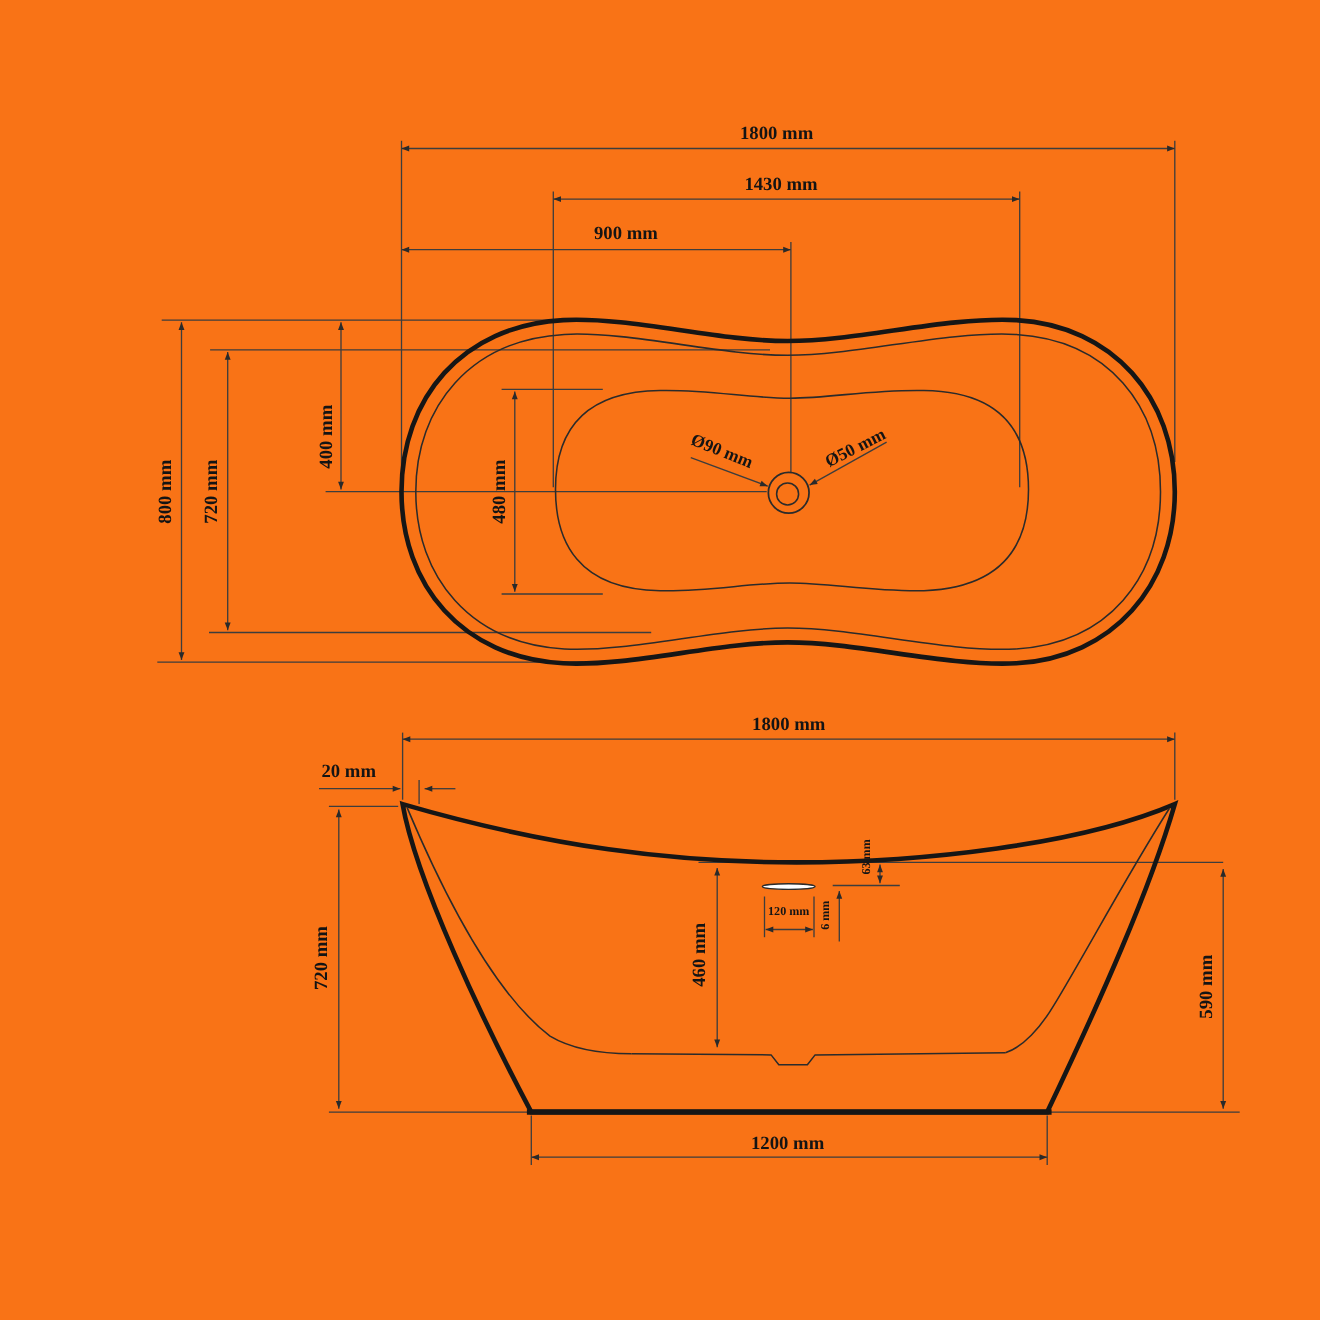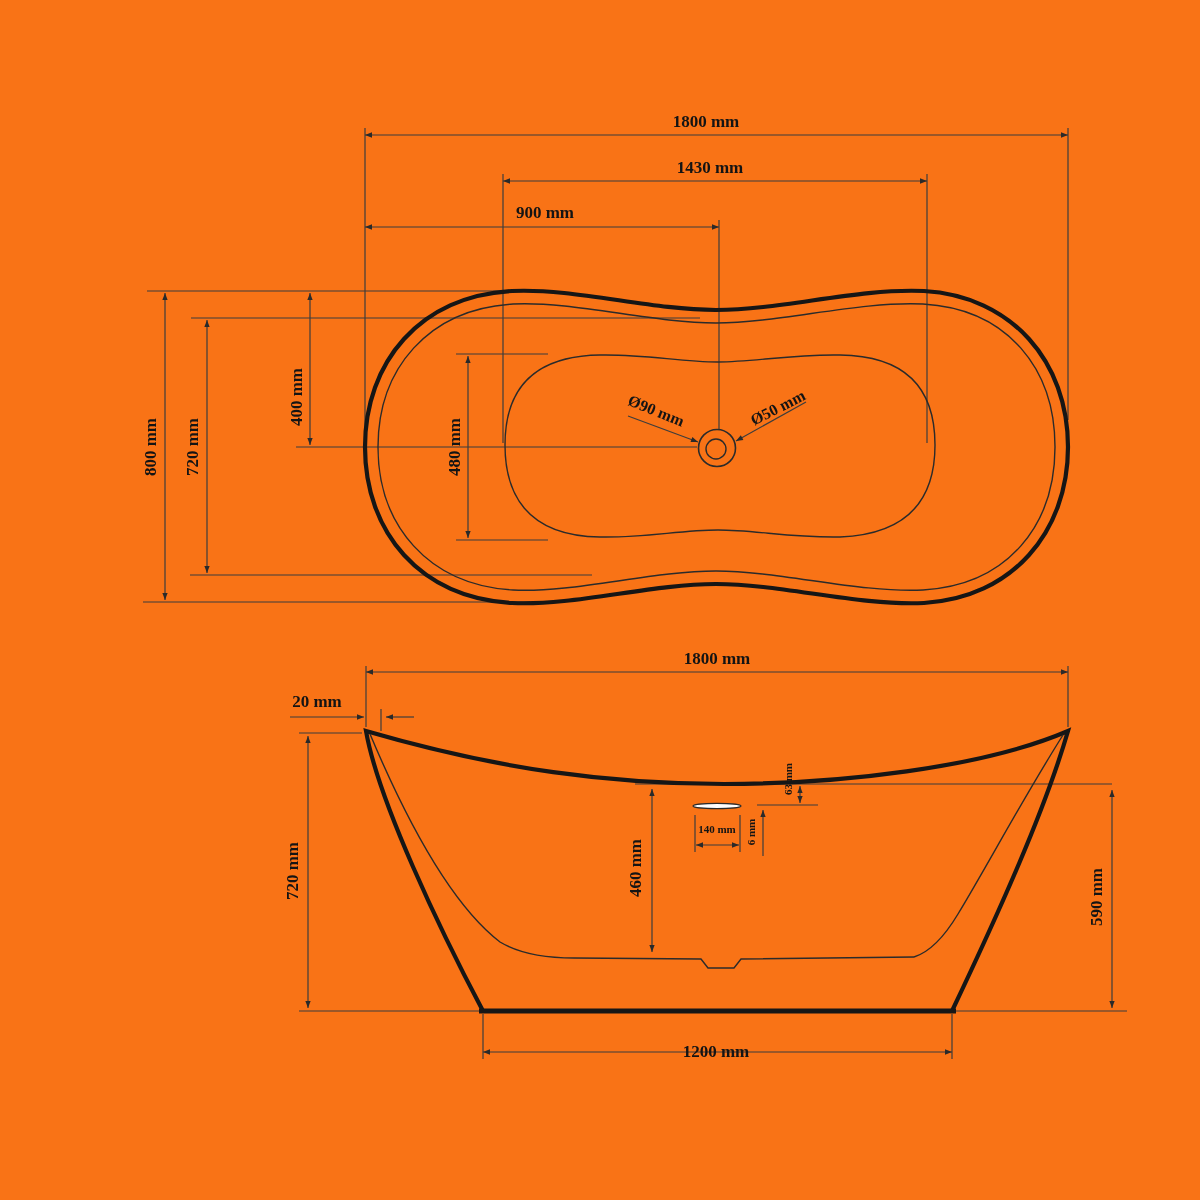--- a/index.html
+++ b/index.html
@@ -100,31 +100,31 @@
 
       <path stroke="#2b2b2b" stroke-width="1.4" d="M370,734 C402,810 448,902 500,942 C520,954 545,958 574,958"></path>
       <path stroke="#2b2b2b" stroke-width="1.4" d="M1063,735 C1022,800 986,868 958,914 C946,934 930,952 914,957"></path>
       <path stroke="#2b2b2b" stroke-width="1.4" d="M574,958 L701,959 L708,968 L734,968 L741,959 L914,957"></path>
       <ellipse cx="717" cy="806" rx="24" ry="2.6" stroke="#2b2b2b" stroke-width="1.2" fill="#ffffff"></ellipse>
     </g>
   </svg>
 
   <div class="dim" style="left:706px;top:121px;">1800 mm</div>
   <div class="dim" style="left:710px;top:167px;">1430 mm</div>
-  <div class="dim" style="left:545px;top:212px;">900 mm</div>
+  <div class="dim" style="left:569px;top:212px;">900 mm</div>
   <div class="dim v" style="left:150px;top:447px;">800 mm</div>
   <div class="dim v" style="left:192px;top:447px;">720 mm</div>
   <div class="dim v" style="left:296px;top:397px;">400 mm</div>
   <div class="dim v" style="left:454px;top:447px;">480 mm</div>
   <div class="dim r90" style="left:656px;top:411px;">Ø90 mm</div>
   <div class="dim r50" style="left:778px;top:408px;">Ø50 mm</div>
 
   <div class="dim" style="left:717px;top:658px;">1800 mm</div>
   <div class="dim" style="left:317px;top:701px;">20 mm</div>
   <div class="dim v" style="left:292px;top:871px;">720 mm</div>
   <div class="dim v" style="left:635px;top:868px;">460 mm</div>
   <div class="dim v sm" style="left:788px;top:779px;">63 mm</div>
   <div class="dim v sm" style="left:751px;top:832px;">6 mm</div>
-  <div class="dim sm" style="left:717px;top:829px;">140 mm</div>
+  <div class="dim sm" style="left:717px;top:829px;">120 mm</div>
   <div class="dim v" style="left:1096px;top:897px;">590 mm</div>
-  <div class="dim" style="left:716px;top:1039px;margin-top:12px;">1200 mm</div>
+  <div class="dim" style="left:716px;top:1039px;">1200 mm</div>
 
 </div>
 
 </body></html>

